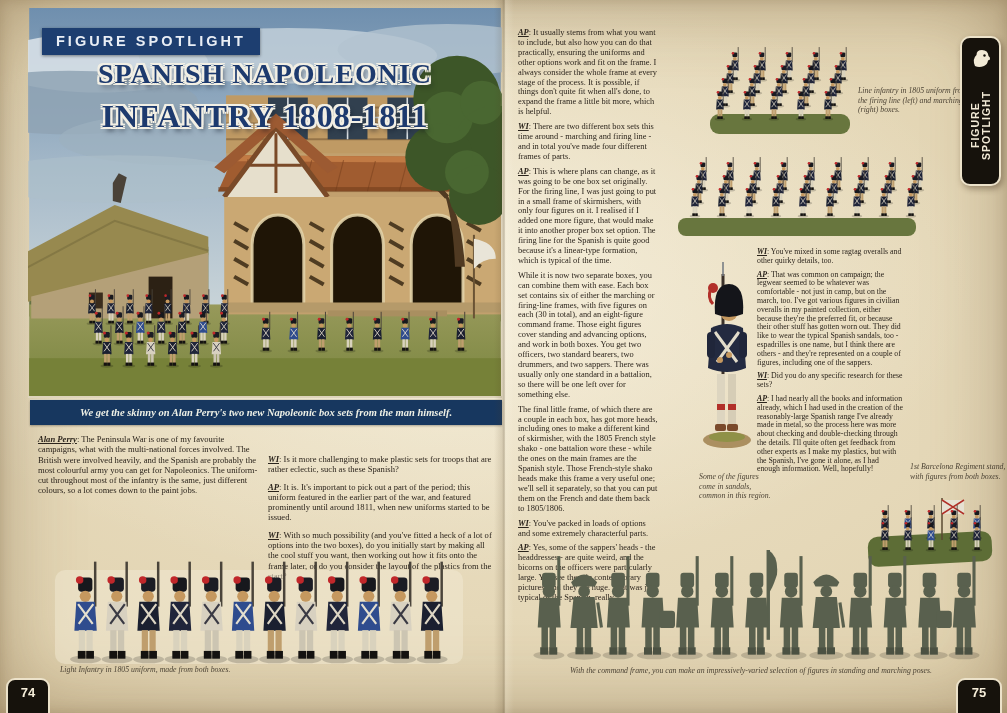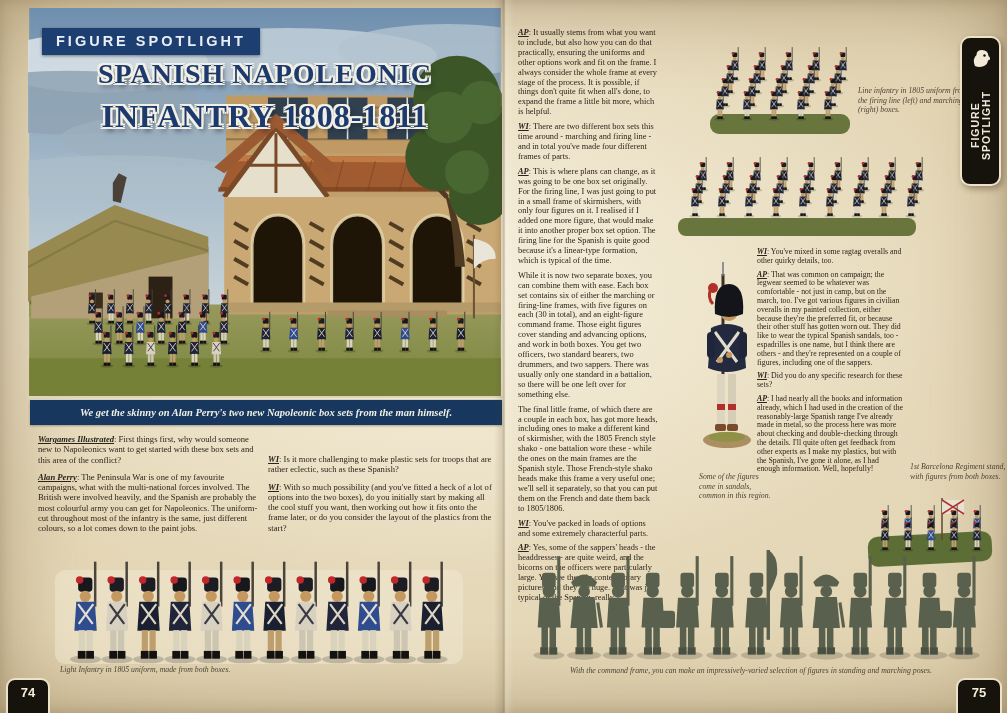--- a/index.html
+++ b/index.html
@@ -315,25 +315,25 @@
           </g>
       </svg>
       <div class="banner">FIGURE SPOTLIGHT</div>
       <h1 class="title t1">SPANISH NAPOLEONIC</h1>
       <h1 class="title t2">INFANTRY 1808-1811</h1>
     </div>
 
     <div class="standfirst">We get the skinny on Alan Perry's two new Napoleonic box sets from the man himself.</div>
 
     <div class="col lcol1">
-        <p class="para"><span class="speaker">Wargames Illustrated</span>: First things first, why would someone new to Napoleonics want to get started with these box sets and this area of the conflict?</p>
         <p class="para"><span class="speaker">Alan Perry</span>: The Peninsula War is one of my favourite campaigns, what with the multi-national forces involved. The British were involved heavily, and the Spanish are probably the most colourful army you can get for Napoleonics. The uniform-cut throughout most of the infantry is the same, just different colours, so a lot comes down to the paint jobs.</p>
       </div>
     <div class="col lcol2">
         <p class="para"><span class="speaker">WI</span>: Is it more challenging to make plastic sets for troops that are rather eclectic, such as these Spanish?</p>
+        <p class="para"><span class="speaker">AP</span>: It is. It's important to pick out a part of the period; this uniform featured in the earlier part of the war, and featured prominently until around 1811, when new uniforms started to be issued.</p>
         <p class="para"><span class="speaker">WI</span>: With so much possibility (and you've fitted a heck of a lot of options into the two boxes), do you initially start by making all the cool stuff you want, then working out how it fits onto the frame later, or do you consider the layout of the plastics from the start?</p>
       </div>
 
     <svg class="photo-bl" width="408" height="108" viewBox="0 0 408 108">
       <rect y="14" width="408" height="94" rx="10" fill="#f2ead4" opacity=".5"></rect>
       <g>
           <use href="#sol-c" xlink:href="#sol-c" transform="translate(16,32) scale(3.1)"></use>
           <use href="#sol-d" xlink:href="#sol-d" transform="translate(47.5,32) scale(3.1)"></use>
           <use href="#sol-b" xlink:href="#sol-b" transform="translate(79,32) scale(3.1)"></use>
           <use href="#sol-a" xlink:href="#sol-a" transform="translate(110.5,32) scale(3.1)"></use>

